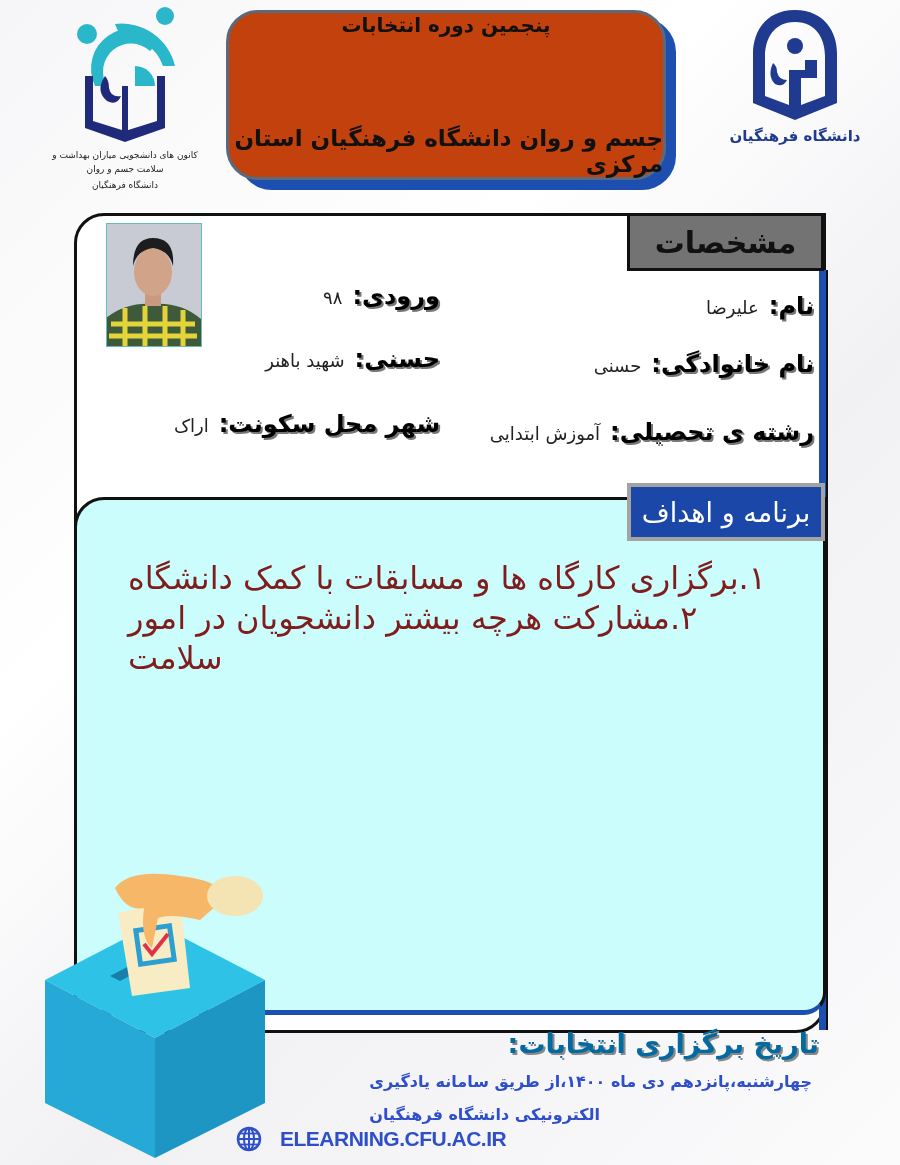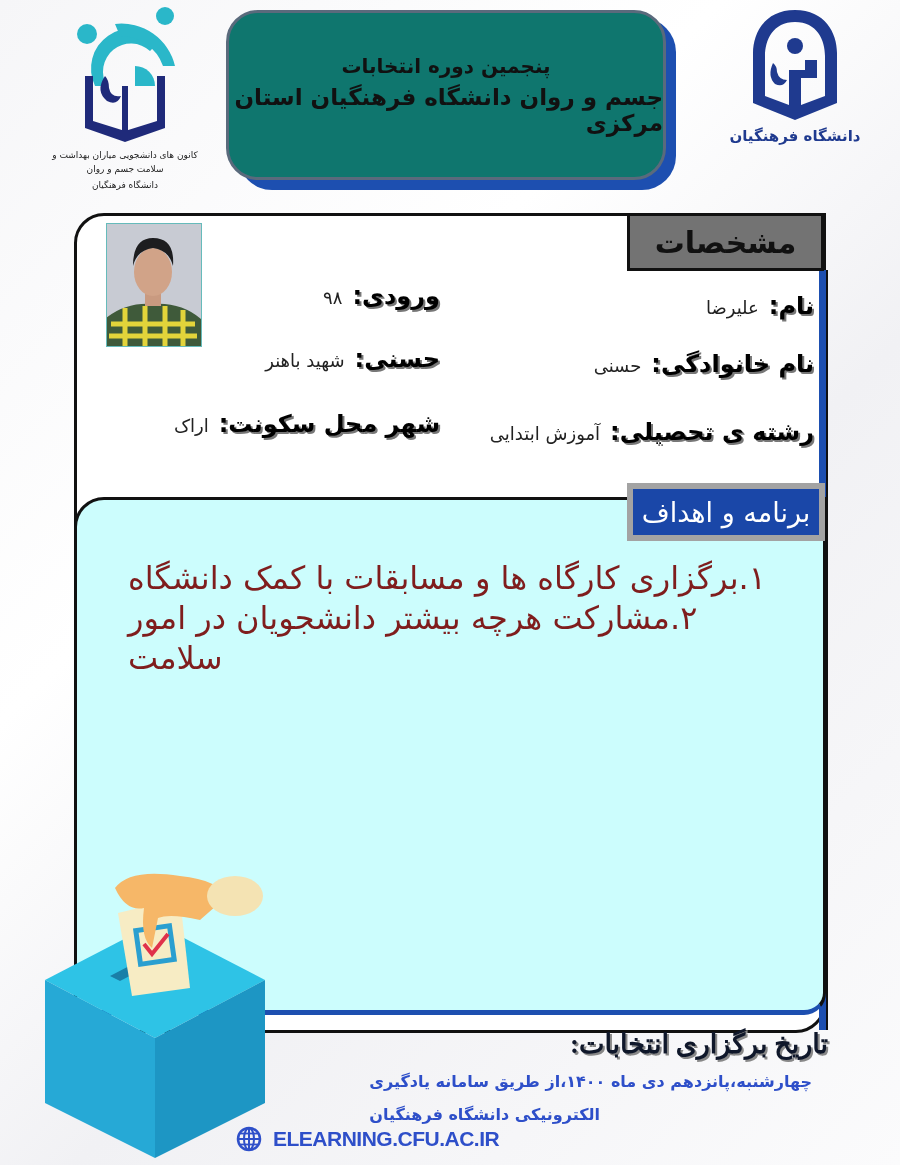--- a/index.html
+++ b/index.html
@@ -12,22 +12,22 @@
   }
   .abs { position: absolute; }
 
   
   .banner-shadow {
     left: 238px; top: 18px; width: 438px; height: 172px;
     background: #1d4fb0; border-radius: 34px;
   }
   .banner {
     left: 226px; top: 10px; width: 440px; height: 170px;
-    background: #0f766e; border: 3px solid #5a6a7c; border-radius: 32px;
-    display: flex; flex-direction: column; align-items: center; justify-content: center;
+    background: #c2410c; border: 3px solid #5a6a7c; border-radius: 32px;
+    display: flex; flex-direction: column; align-items: center; justify-content: space-between;
     gap: 6px; color: #111;
   }
   .banner .l1 { font-size: 20px; font-weight: bold; }
   .banner .l2, .banner .l3 { font-size: 23px; font-weight: bold; }
 
   
   .logo-left { left: 40px; top: 6px; width: 170px; height: 190px; }
   .logo-left svg { display: block; margin: 0 auto; }
   .logo-left .cap { font-size: 9px; color: #222; text-align: center; line-height: 14px; margin-top: 2px; }
   .logo-right { left: 700px; top: 8px; width: 190px; height: 190px; text-align: center; }
@@ -71,46 +71,45 @@
   .f-city   { right: 460px; top: 410px; }
 
   
   .program {
     left: 74px; top: 497px; width: 752px; height: 518px;
     background: #ccfdfd; border: 3px solid #111; border-radius: 30px 0 22px 0;
     border-left: 3px solid #111; border-bottom: 5px solid #1d4fb0;
   }
   .program-tab {
     left: 627px; top: 483px; width: 198px; height: 58px;
-    background: #1a47a8; border: 6px solid #a3a3a3;
+    background: #1a47a8; border: 4px solid #a3a3a3;
     color: #fff; font-size: 27px;
     display: flex; align-items: center; justify-content: center;
   }
   .goals { right: 112px; top: 558px; width: 660px; }
   .goals li {
     list-style: none; font-size: 32px; color: #7f1d1d; line-height: 40px; text-align: left;
   }
 
   
   .ballot { left: 40px; top: 858px; width: 230px; height: 300px; }
 
   
   .date-title {
-    right: 72px; top: 1028px; font-size: 27px; font-weight: bold; color: #0f172a;
+    right: 81px; top: 1028px; font-size: 27px; font-weight: bold; color: #0369a1;
     text-shadow: 2px 2px 0 #888;
-    font-family: Liberation Serif, serif;
   }
   .date-line1 {
     right: 88px; top: 1072px; font-size: 16px; font-weight: bold; color: #2e4fc9; margin-left: 24px;
   }
   .date-line2 {
     right: 300px; top: 1105px; font-size: 16px; font-weight: bold; color: #2e4fc9;
   }
   .site {
-    left: 236px; top: 1126px; display: flex; align-items: center; gap: 11px; direction: ltr;
+    left: 236px; top: 1126px; display: flex; align-items: center; gap: 18px; direction: ltr;
   }
   .site .url {
     font-size: 21px; font-weight: bold; color: #2e4fc9; letter-spacing: -0.5px;
     font-family: "Liberation Sans", sans-serif;
   }
 </style>
 </head>
 <body>
 
 <div class="abs logo-left">

